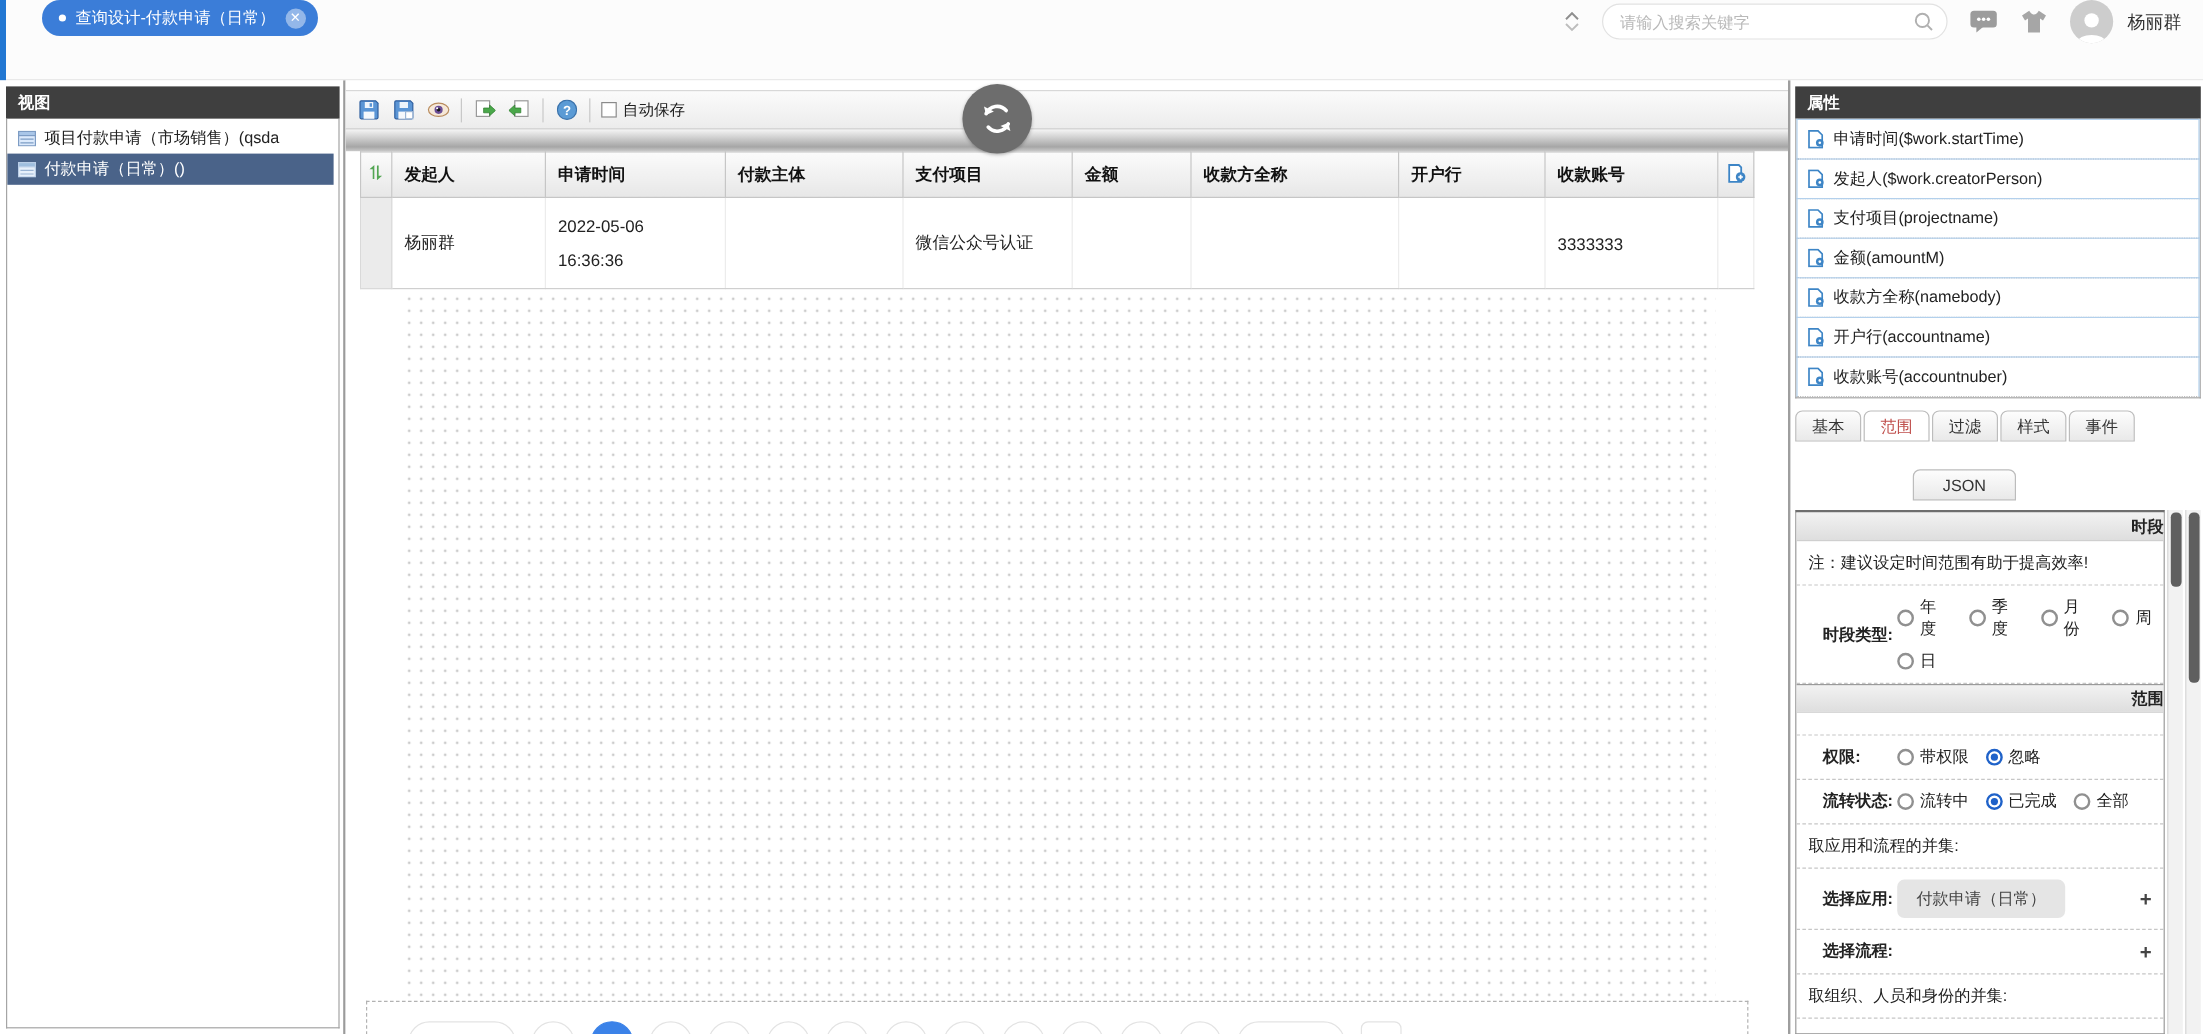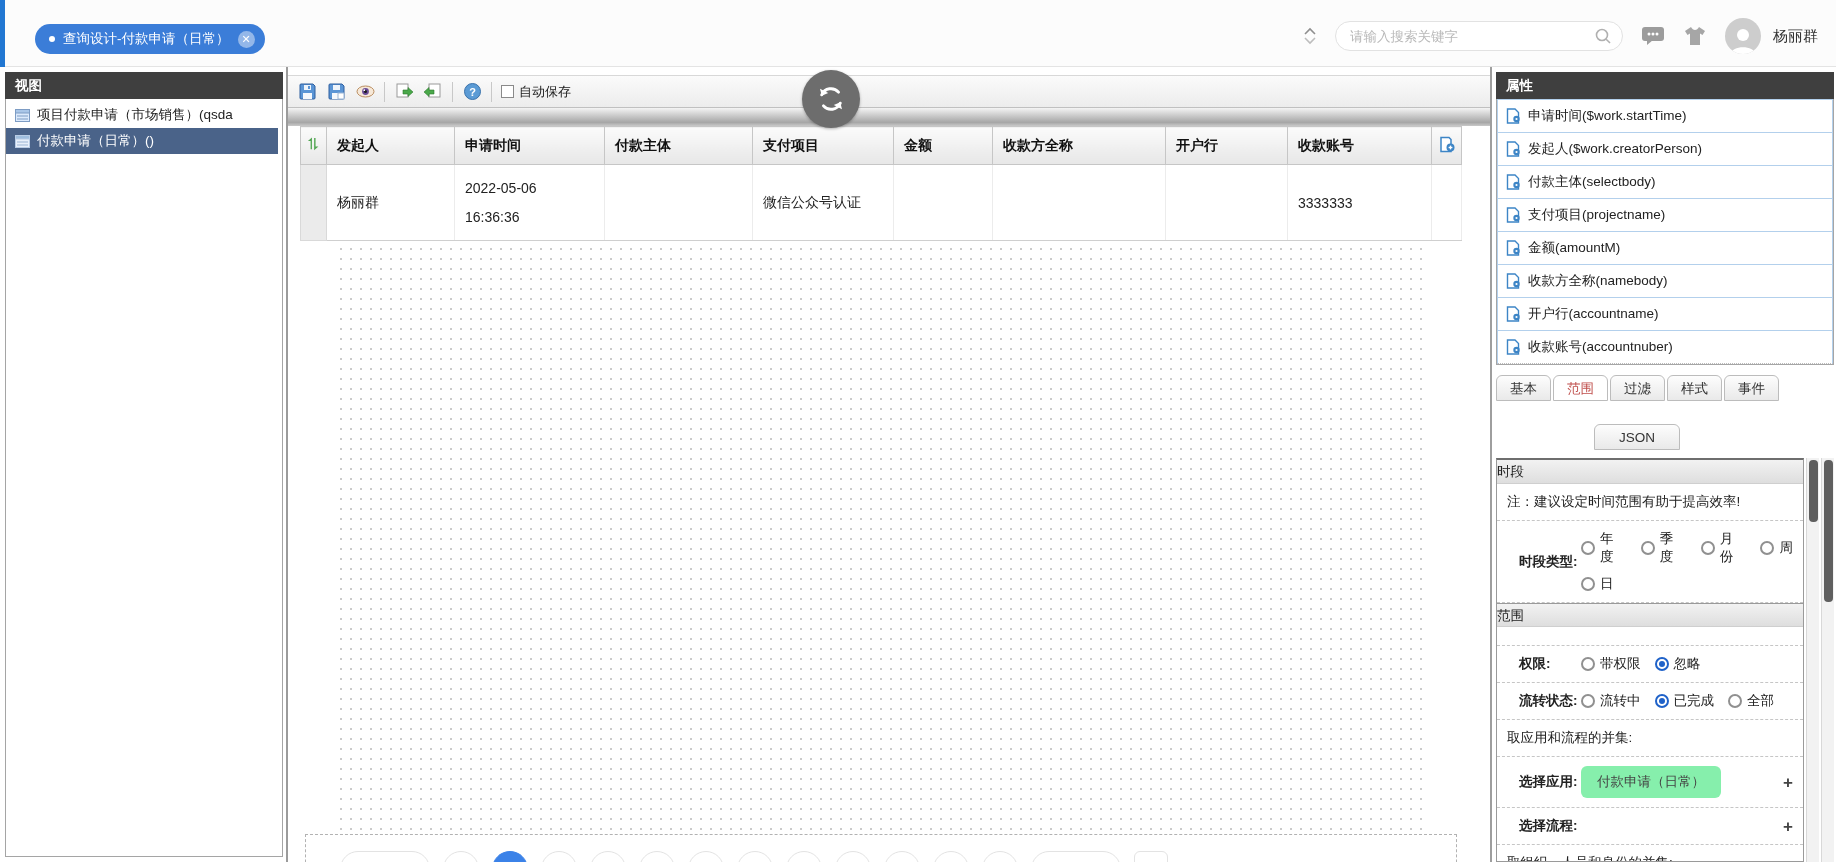--- a/index.html
+++ b/index.html
@@ -1,21 +1,21 @@
 <!DOCTYPE html>
 <html><head>
 <meta charset="utf-8">
 <style>
   * { box-sizing: border-box; margin: 0; padding: 0; }
   html,body { width:1836px; height:862px; overflow:hidden; }
   body { font-family:"Liberation Sans", sans-serif; background:#fff; position:relative; color:#222; }
 
   
   .topbar { position:absolute; left:0; top:0; width:1836px; height:67px; background:#fcfcfc;
-            border-bottom:1px solid #e4e4e4; display:flex; align-items:flex-end; padding:0 18px 12px 35px;gap:48px; }
+            border-bottom:1px solid #e4e4e4; display:flex; align-items:flex-start; padding:0 18px 12px 35px;gap:48px; }
   .edge-stripe { position:absolute; left:0; top:0; width:5px; height:67px; background:#2277d2; }
   .doc-tab { height:30px; border-radius:15px; background:#3b7dd8; color:#fff; display:flex; align-items:center;
              gap:8px; padding:0 10px 0 14px; font-size:13.5px; cursor:default; }
   .doc-tab .dot { width:6px; height:6px; border-radius:50%; background:#fff; }
   .doc-tab .close { width:17px; height:17px; border-radius:50%; background:rgba(255,255,255,.45);
                     display:flex; align-items:center; justify-content:center; font-size:11px; color:#fff; line-height:1; }
   .top-right { margin-left:auto; display:flex; align-items:center; gap:18px; }
   .chevrons { display:flex; flex-direction:column; gap:2px; color:#9a9a9a; }
   .search { width:288px; height:30px; border:1px solid #e2e2e2; border-radius:15px; background:#fff;
             display:flex; align-items:center; padding:0 10px 0 14px; }
@@ -83,34 +83,34 @@
   .tab-row { display:flex; }
   .tab { height:26px; line-height:25px; padding:0 13px; border:1px solid #bcbcbc; border-radius:6px 6px 0 0;
          background:linear-gradient(#fdfdfd,#e9e9e9); font-size:13.5px; color:#333; margin-right:2px; cursor:pointer; }
   .tab.active { background:#fff; color:#c0504d; }
   .tab-row2 { display:flex; padding-left:98px; margin-top:-1px; }
   .tab-json { width:86px; text-align:center; padding:0;margin-top:24px; }
 
   .sections-wrap { margin-top:8px; flex:1; min-height:0; display:flex; }
   .sections { flex:1; border:1px solid #9a9a9a; border-top:2px solid #6e6e6e; background:#fff;
               overflow:hidden; font-size:13.5px; }
-  .sec-header { height:24px; line-height:24px; text-align:left; font-weight:normal;
+  .sec-header { height:24px; line-height:24px; text-align:right; font-weight:bold;
                 background:linear-gradient(#f2f2f2,#dedede); border-bottom:1px solid #cfcfcf; }
   .sec-header.mid { border-top:1px solid #9a9a9a; }
   .srow { padding:9px 10px; border-bottom:1px dashed #c6c6c6; display:flex; align-items:center; }
   .srow.note { color:#222; }
   .srow-label { font-weight:bold; width:74px; flex-shrink:0;padding-left:12px; }
   .optlines { flex:1; display:flex; flex-direction:column; gap:9px; }
   .optline { display:flex; gap:14px; align-items:center; }
   .optline.center { justify-content:center; }
   .r { display:inline-flex; align-items:center; gap:5px; cursor:pointer; }
   .rdot { width:14px; height:14px; border-radius:50%; border:2px solid #909090; background:#fff; position:relative; flex-shrink:0; }
   .r.on .rdot { border-color:#1f62c9; }
   .r.on .rdot::after { content:''; position:absolute; inset:2px; border-radius:50%; background:#1f62c9; }
-  .chip { background:#86efac; border-radius:6px; padding:7px 16px; color:#444; font-size:13.5px; }
+  .chip { background:#e5e5e5; border-radius:6px; padding:7px 16px; color:#444; font-size:13.5px; }
   .plus { margin-left:auto; color:#444; font-size:17px; font-weight:bold; line-height:1; cursor:pointer; }
 
   .sb { width:13px; background:#f2f2f2; border-left:1px solid #d8d8d8; position:relative; margin-left:2px; }
   .sb .thumb { position:absolute; top:2px; left:2px; width:9px; border-radius:4px; background:#5f5f5f; }
 </style>
 </head>
 <body>
 
 <div class="topbar">
   <div class="edge-stripe"></div>
@@ -335,28 +335,20 @@
         </svg>
       <span>申请时间($work.startTime)</span>
     </div>
     <div class="prop-item">
       <svg width="14" height="16" viewBox="0 0 14 16">
           <path d="M1.5 1 L9 1 L12.5 4.5 L12.5 15 L1.5 15 Z" fill="#fff" stroke="#3d85c6" stroke-width="1.4"></path>
           <circle cx="10.5" cy="11" r="3.2" fill="#3d85c6"></circle>
           <circle cx="10.5" cy="11" r="1.1" fill="#fff"></circle>
         </svg>
       <span>发起人($work.creatorPerson)</span>
-    </div>
-    <div class="prop-item">
-      <svg width="14" height="16" viewBox="0 0 14 16">
-          <path d="M1.5 1 L9 1 L12.5 4.5 L12.5 15 L1.5 15 Z" fill="#fff" stroke="#3d85c6" stroke-width="1.4"></path>
-          <circle cx="10.5" cy="11" r="3.2" fill="#3d85c6"></circle>
-          <circle cx="10.5" cy="11" r="1.1" fill="#fff"></circle>
-        </svg>
-      <span>付款主体(selectbody)</span>
     </div>
     <div class="prop-item">
       <svg width="14" height="16" viewBox="0 0 14 16">
           <path d="M1.5 1 L9 1 L12.5 4.5 L12.5 15 L1.5 15 Z" fill="#fff" stroke="#3d85c6" stroke-width="1.4"></path>
           <circle cx="10.5" cy="11" r="3.2" fill="#3d85c6"></circle>
           <circle cx="10.5" cy="11" r="1.1" fill="#fff"></circle>
         </svg>
       <span>支付项目(projectname)</span>
     </div>
     <div class="prop-item">

